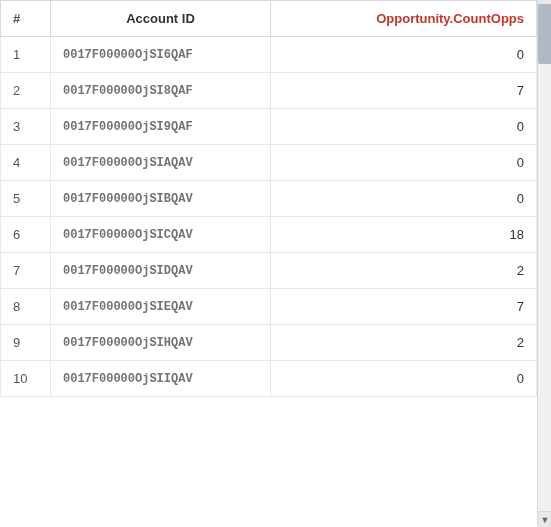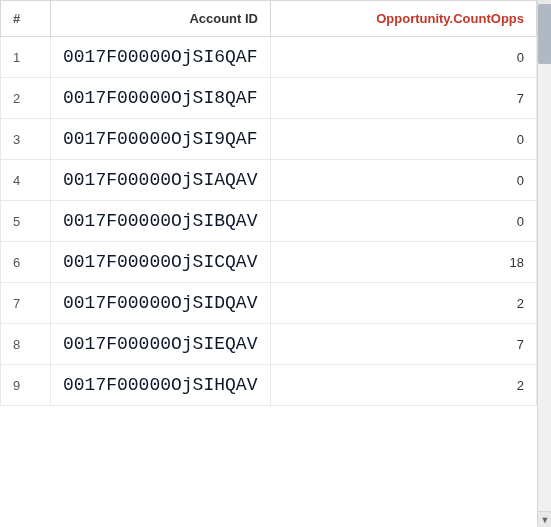--- a/index.html
+++ b/index.html
@@ -36,38 +36,39 @@
       table-layout: fixed;
     }
 
     thead tr {
       background: #fff;
     }
 
     thead th {
       border: 1px solid #d8d8d8;
       padding: 10px 12px;
-      text-align: right;
+      text-align: center;
       font-weight: 600;
       color: #333;
       position: sticky;
       top: 0;
       background: #fff;
     }
 
     thead th.num-col {
       width: 50px;
       text-align: left;
     }
 
     thead th.account-col {
       width: 220px;
     }
 
     thead th.opps-col {
+      text-align: right;
       color: #c0392b;
     }
 
     thead th.account-col {
       color: #333;
     }
 
     tbody tr {
       border-bottom: 1px solid #e8e8e8;
     }
@@ -86,23 +87,24 @@
       color: #333;
     }
 
     tbody td.num-cell {
       width: 50px;
       color: #555;
     }
 
     tbody td.account-cell {
       width: 220px;
-      color: #0f172a;
+      color: #737373;
       font-family: 'Courier New', monospace;
-      font-size: 18px;
+      font-size: 12px;
+      font-weight: bold;
     }
 
     tbody td.opps-cell {
       text-align: right;
       color: #333;
     }
 
     .scrollbar-track {
       width: 14px;
       background: #f0f0f0;
@@ -210,20 +212,25 @@
           <tr data-name="table-row">
             <td class="num-cell" data-name="row-number">8</td>
             <td class="account-cell" data-name="account-id-cell">0017F00000OjSIEQAV</td>
             <td class="opps-cell" data-name="count-opps-cell">7</td>
           </tr>
           <tr data-name="table-row">
             <td class="num-cell" data-name="row-number">9</td>
             <td class="account-cell" data-name="account-id-cell">0017F00000OjSIHQAV</td>
             <td class="opps-cell" data-name="count-opps-cell">2</td>
           </tr>
+          <tr data-name="table-row">
+            <td class="num-cell" data-name="row-number">10</td>
+            <td class="account-cell" data-name="account-id-cell">0017F00000OjSIIQAV</td>
+            <td class="opps-cell" data-name="count-opps-cell">0</td>
+          </tr>
         </tbody>
     </table>
   </div>
   <div class="scrollbar-track" data-name="scrollbar-track">
     <div class="scrollbar-arrow" data-name="scrollbar-up-arrow">▲</div>
     <div class="scrollbar-thumb" data-name="scrollbar-thumb"></div>
     <div class="scrollbar-arrow-bottom" data-name="scrollbar-down-arrow">▼</div>
   </div>
 </div>
 

